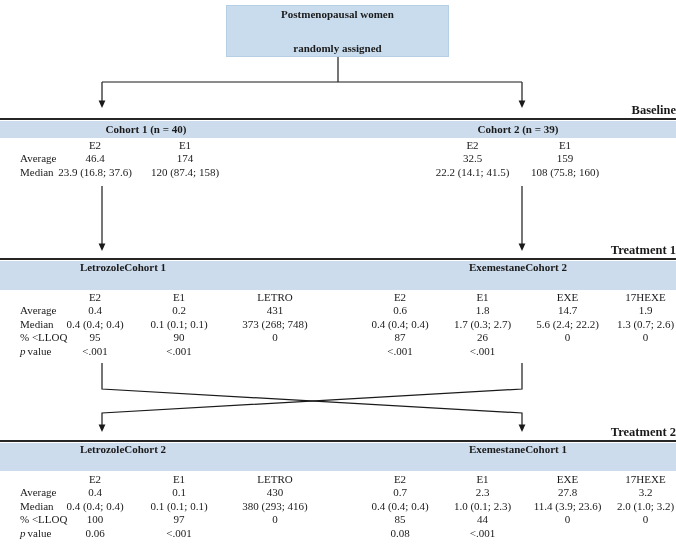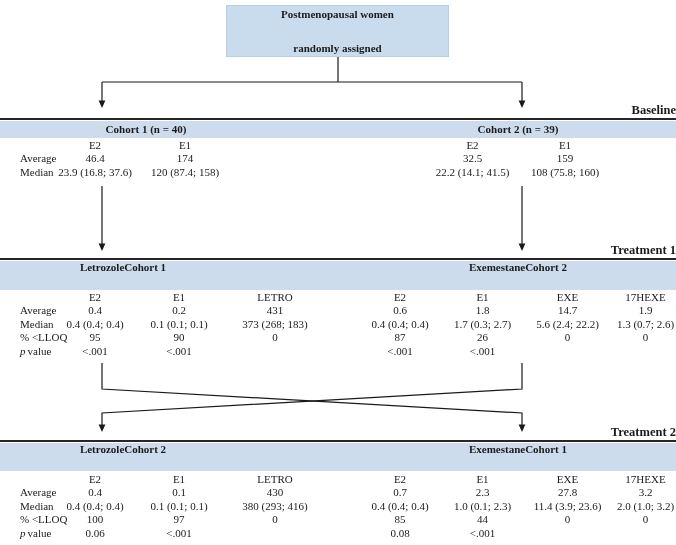--- a/index.html
+++ b/index.html
@@ -108,21 +108,21 @@
     <span>E2</span>
     <span>E1</span>
     <span>LETRO</span>
     <span class="lbl">Average</span>
     <span>0.4</span>
     <span>0.2</span>
     <span>431</span>
     <span class="lbl">Median</span>
     <span>0.4 (0.4; 0.4)</span>
     <span>0.1 (0.1; 0.1)</span>
-    <span>373 (268; 183)</span>
+    <span>373 (268; 748)</span>
     <span class="lbl">% &lt;LLOQ</span>
     <span>95</span>
     <span>90</span>
     <span>0</span>
     <span class="lbl"><i class="it">p</i><span>value</span></span>
     <span>&lt;.001</span>
     <span>&lt;.001</span>
     <span></span>
   </div>
 

